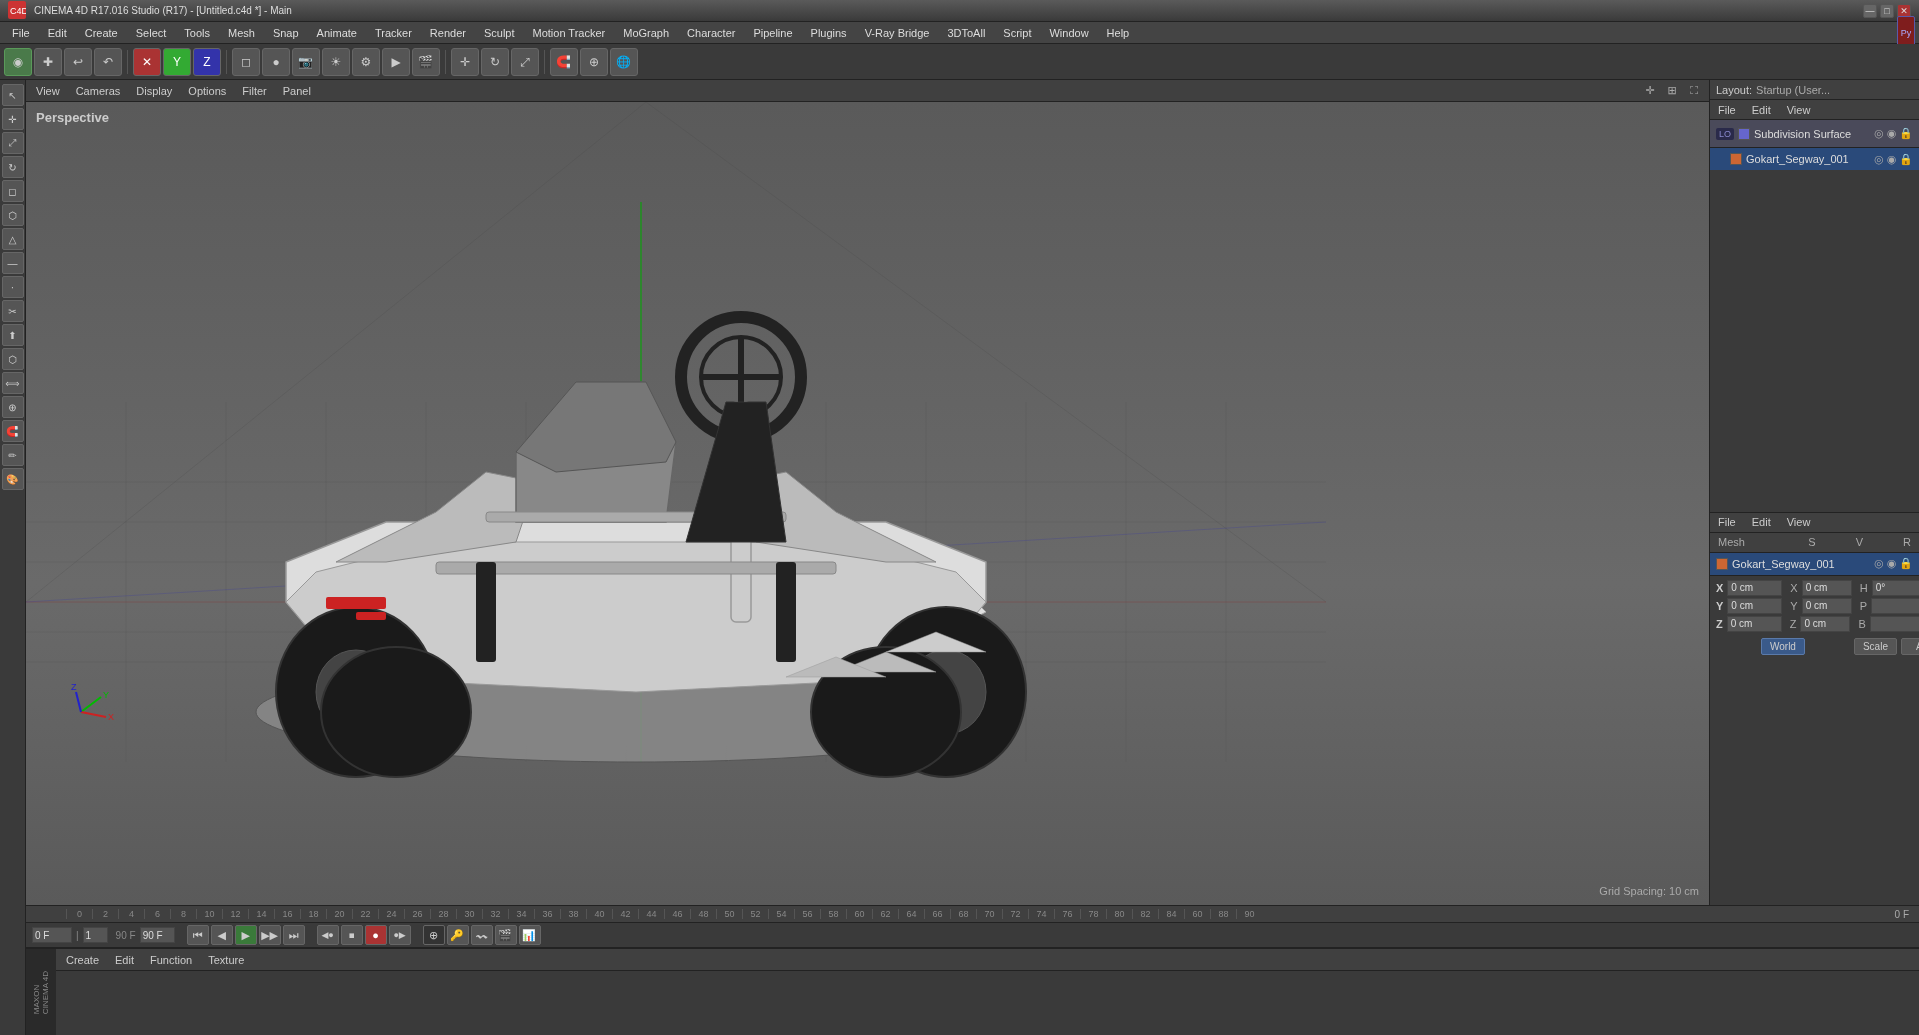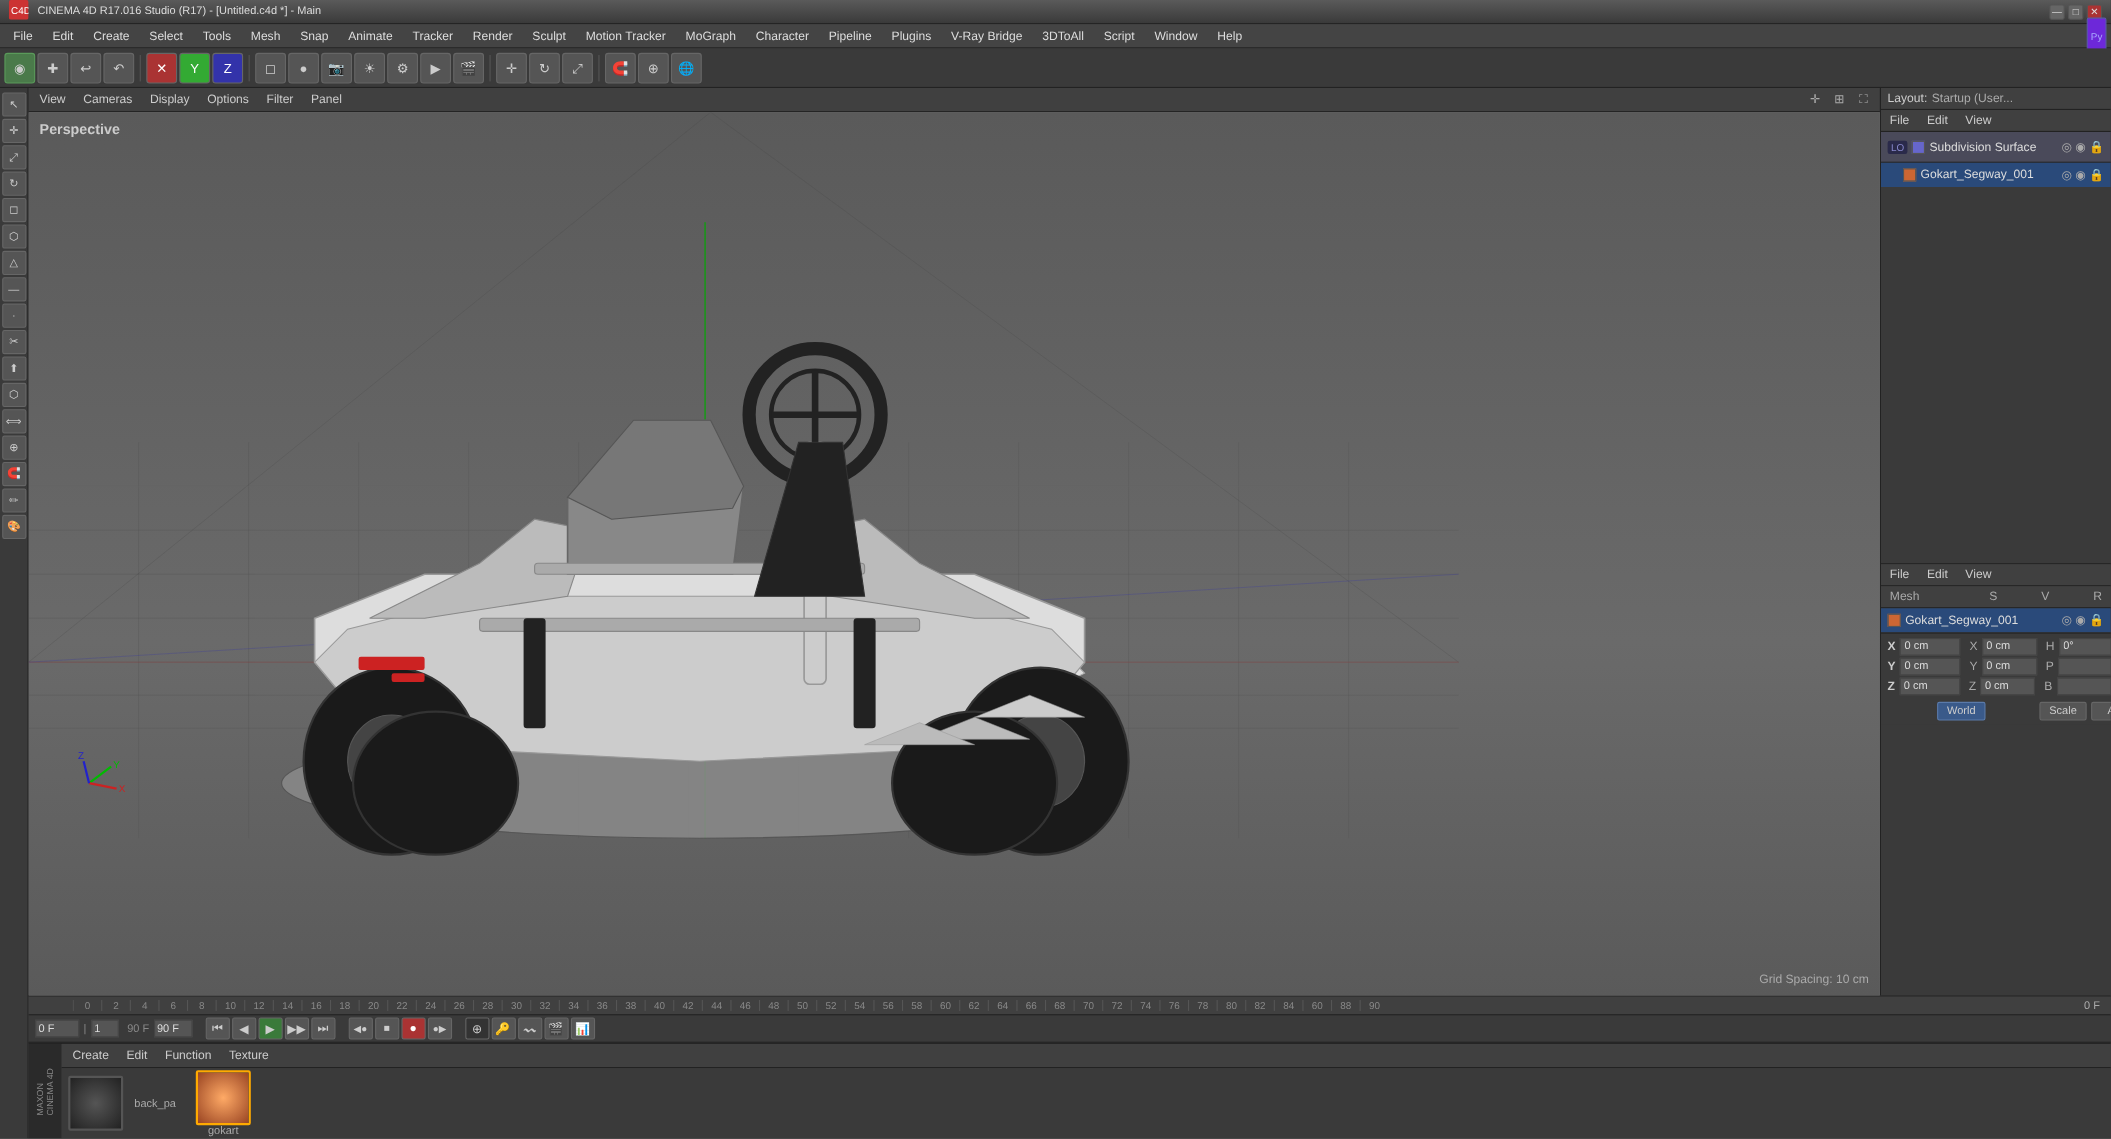--- a/index.html
+++ b/index.html
@@ -390,21 +390,21 @@
 
     
     #grid-svg {
       position: absolute;
       top: 0; left: 0;
       width: 100%; height: 100%;
     }
 
     .python-badge {
       width: 18px; height: 34px;
-      background: #6d28d9;
+      background: #7f1d1d;
       border: 1px solid #5a5aaa;
       border-radius: 2px;
       display: flex; align-items: center; justify-content: center;
       font-size: 9px;
       color: #aaaaff;
     }
 
     .layout-selector {
       height: 20px;
       background: #404040;
@@ -864,34 +864,18 @@
             <div style="font-size:8px;color:#888;writing-mode:vertical-rl;transform:rotate(180deg);">MAXON<br>CINEMA 4D</div>
           </div>
 
           <div style="flex:1;display:flex;flex-direction:column;">
             <div id="material-toolbar">
               <span class="panel-menu-item">Create</span>
               <span class="panel-menu-item">Edit</span>
               <span class="panel-menu-item">Function</span>
               <span class="panel-menu-item">Texture</span>
             </div>
-            <div id="material-panel">
-
-              <div class="mat-thumb" style="background:#333;">
-                <div style="width:100%;height:100%;background:radial-gradient(circle, #555 0%, #222 100%);display:flex;align-items:flex-end;justify-content:center;">
-                </div>
-              </div>
-              <div style="font-size:10px;color:#aaa;text-align:center;width:50px;">back_pa</div>
-
-              <div style="margin-left:8px;">
-                <div class="mat-thumb selected" style="background:#cc6633;">
-                  <div style="width:100%;height:100%;background:radial-gradient(circle, #ffaa66 0%, #994422 100%);">
-                  </div>
-                </div>
-                <div style="font-size:10px;color:#aaa;text-align:center;width:50px;">gokart</div>
-              </div>
-            </div>
           </div>
         </div>
       </div>
     </div>
   </div>
 </div>
 
 </body></html>

